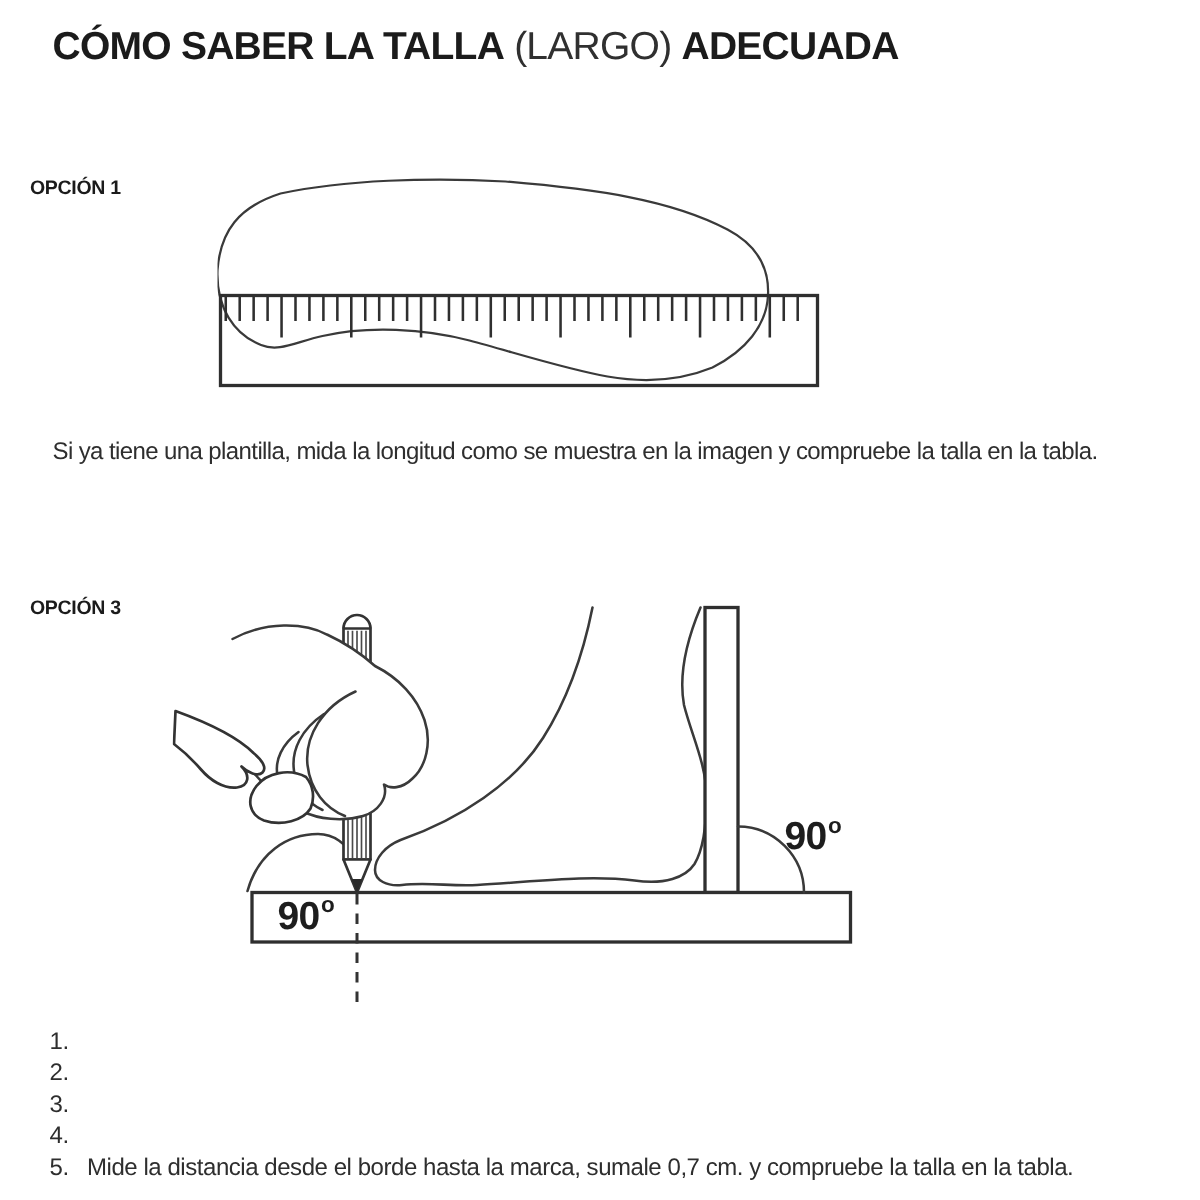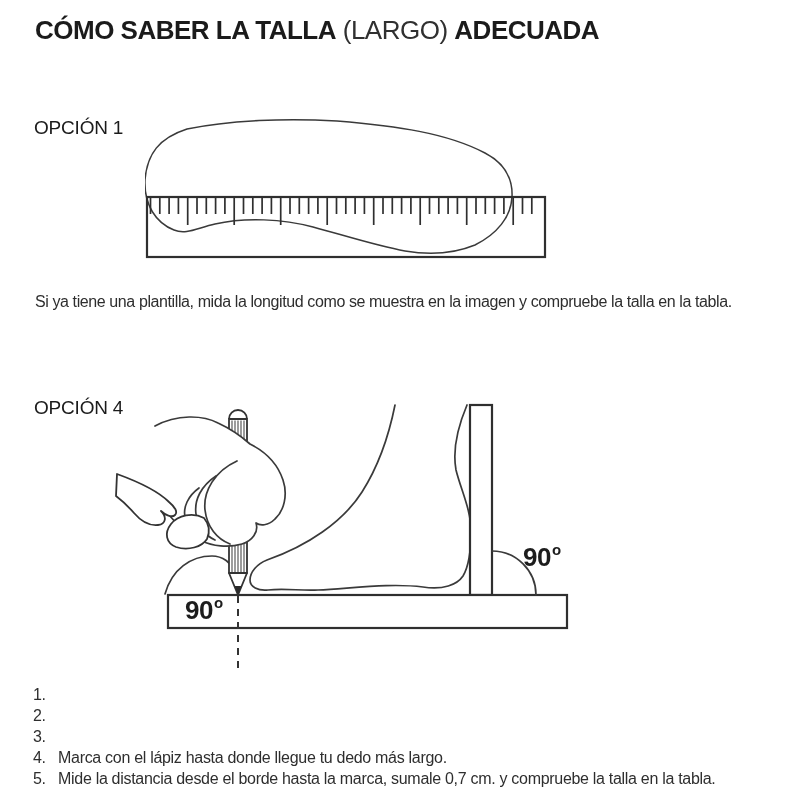--- a/index.html
+++ b/index.html
@@ -7,22 +7,22 @@
     position:relative;width:800px;height:800px;background:#fff;overflow:hidden;
     font-family:"Liberation Sans",sans-serif;color:#2e2e2e;
   }
   .title{
     position:absolute;left:35px;top:14px;margin:0;
     font-size:26px;line-height:32px;font-weight:700;letter-spacing:-0.5px;
     white-space:nowrap;color:#1b1b1b;
   }
   .title .light{font-weight:400;color:#303030;}
   .opt-heading{
-    position:absolute;left:34px;margin:0;
-    font-size:19px;font-weight:400;letter-spacing:-0.2px;color:#1b1b1b;
+    position:absolute;left:20px;margin:0;
+    font-size:13px;font-weight:700;letter-spacing:-0.2px;color:#1b1b1b;
   }
   #opt1-heading{top:117px;}
   #opt2-heading{top:397px;}
   .caption{
     position:absolute;left:35px;top:293px;margin:0;
     font-size:16px;letter-spacing:-0.4px;white-space:nowrap;color:#2e2e2e;
   }
   .illus1{position:absolute;left:145px;top:118px;}
   .illus2{position:absolute;left:115px;top:398px;}
   .steps{position:absolute;left:33px;top:684px;font-size:16px;letter-spacing:-0.3px;color:#2e2e2e;}
@@ -97,21 +97,21 @@
         <line x1="349.6" y1="80" x2="349.6" y2="96"></line>
         <line x1="358.9" y1="80" x2="358.9" y2="96"></line>
         <line x1="368.2" y1="80" x2="368.2" y2="107"></line>
         <line x1="377.5" y1="80" x2="377.5" y2="96"></line>
         <line x1="386.8" y1="80" x2="386.8" y2="96"></line>
       </g>
   </svg>
 
   <p class="caption">Si ya tiene una plantilla, mida la longitud como se muestra en la imagen y compruebe la talla en la tabla.</p>
 
-  <h2 class="opt-heading" id="opt2-heading">OPCIÓN 4</h2>
+  <h2 class="opt-heading" id="opt2-heading">OPCIÓN 3</h2>
 
   <svg class="illus2" width="460" height="276" viewBox="0 0 460 276">
 
     <path class="ln" d="M 280,7 C 273,42 261,72 247,94 C 228,124 192,148 152,162
          C 142,166 135,174 135,182 C 135,189 143,193 153,192
          C 170,190 186,193 203,192 C 240,190 276,185 308,189
          C 328,192 342,187 348,178 C 354,168 356,150 356,133
          C 356,112 346,92 341,72 C 337,50 344,26 352,7"></path>
 
     <rect class="framew" x="355" y="7" width="22" height="190"></rect>
@@ -161,21 +161,20 @@
         <span class="num">1.</span>
       </div>
     <div class="step">
         <span class="num">2.</span>
       </div>
     <div class="step">
         <span class="num">3.</span>
       </div>
     <div class="step">
         <span class="num">4.</span>
-        <span class="txt"><span>Marca con el lápiz hasta donde llegue tu dedo más largo.</span><span class="bold"></span><span></span></span>
       </div>
     <div class="step">
         <span class="num">5.</span>
         <span class="txt"><span>Mide la distancia desde el borde hasta la marca, </span><span class="bold">sumale 0,7 cm.</span><span> y compruebe la talla en la tabla.</span></span>
       </div>
   </div>
 
 </div>
 
 </body></html>

